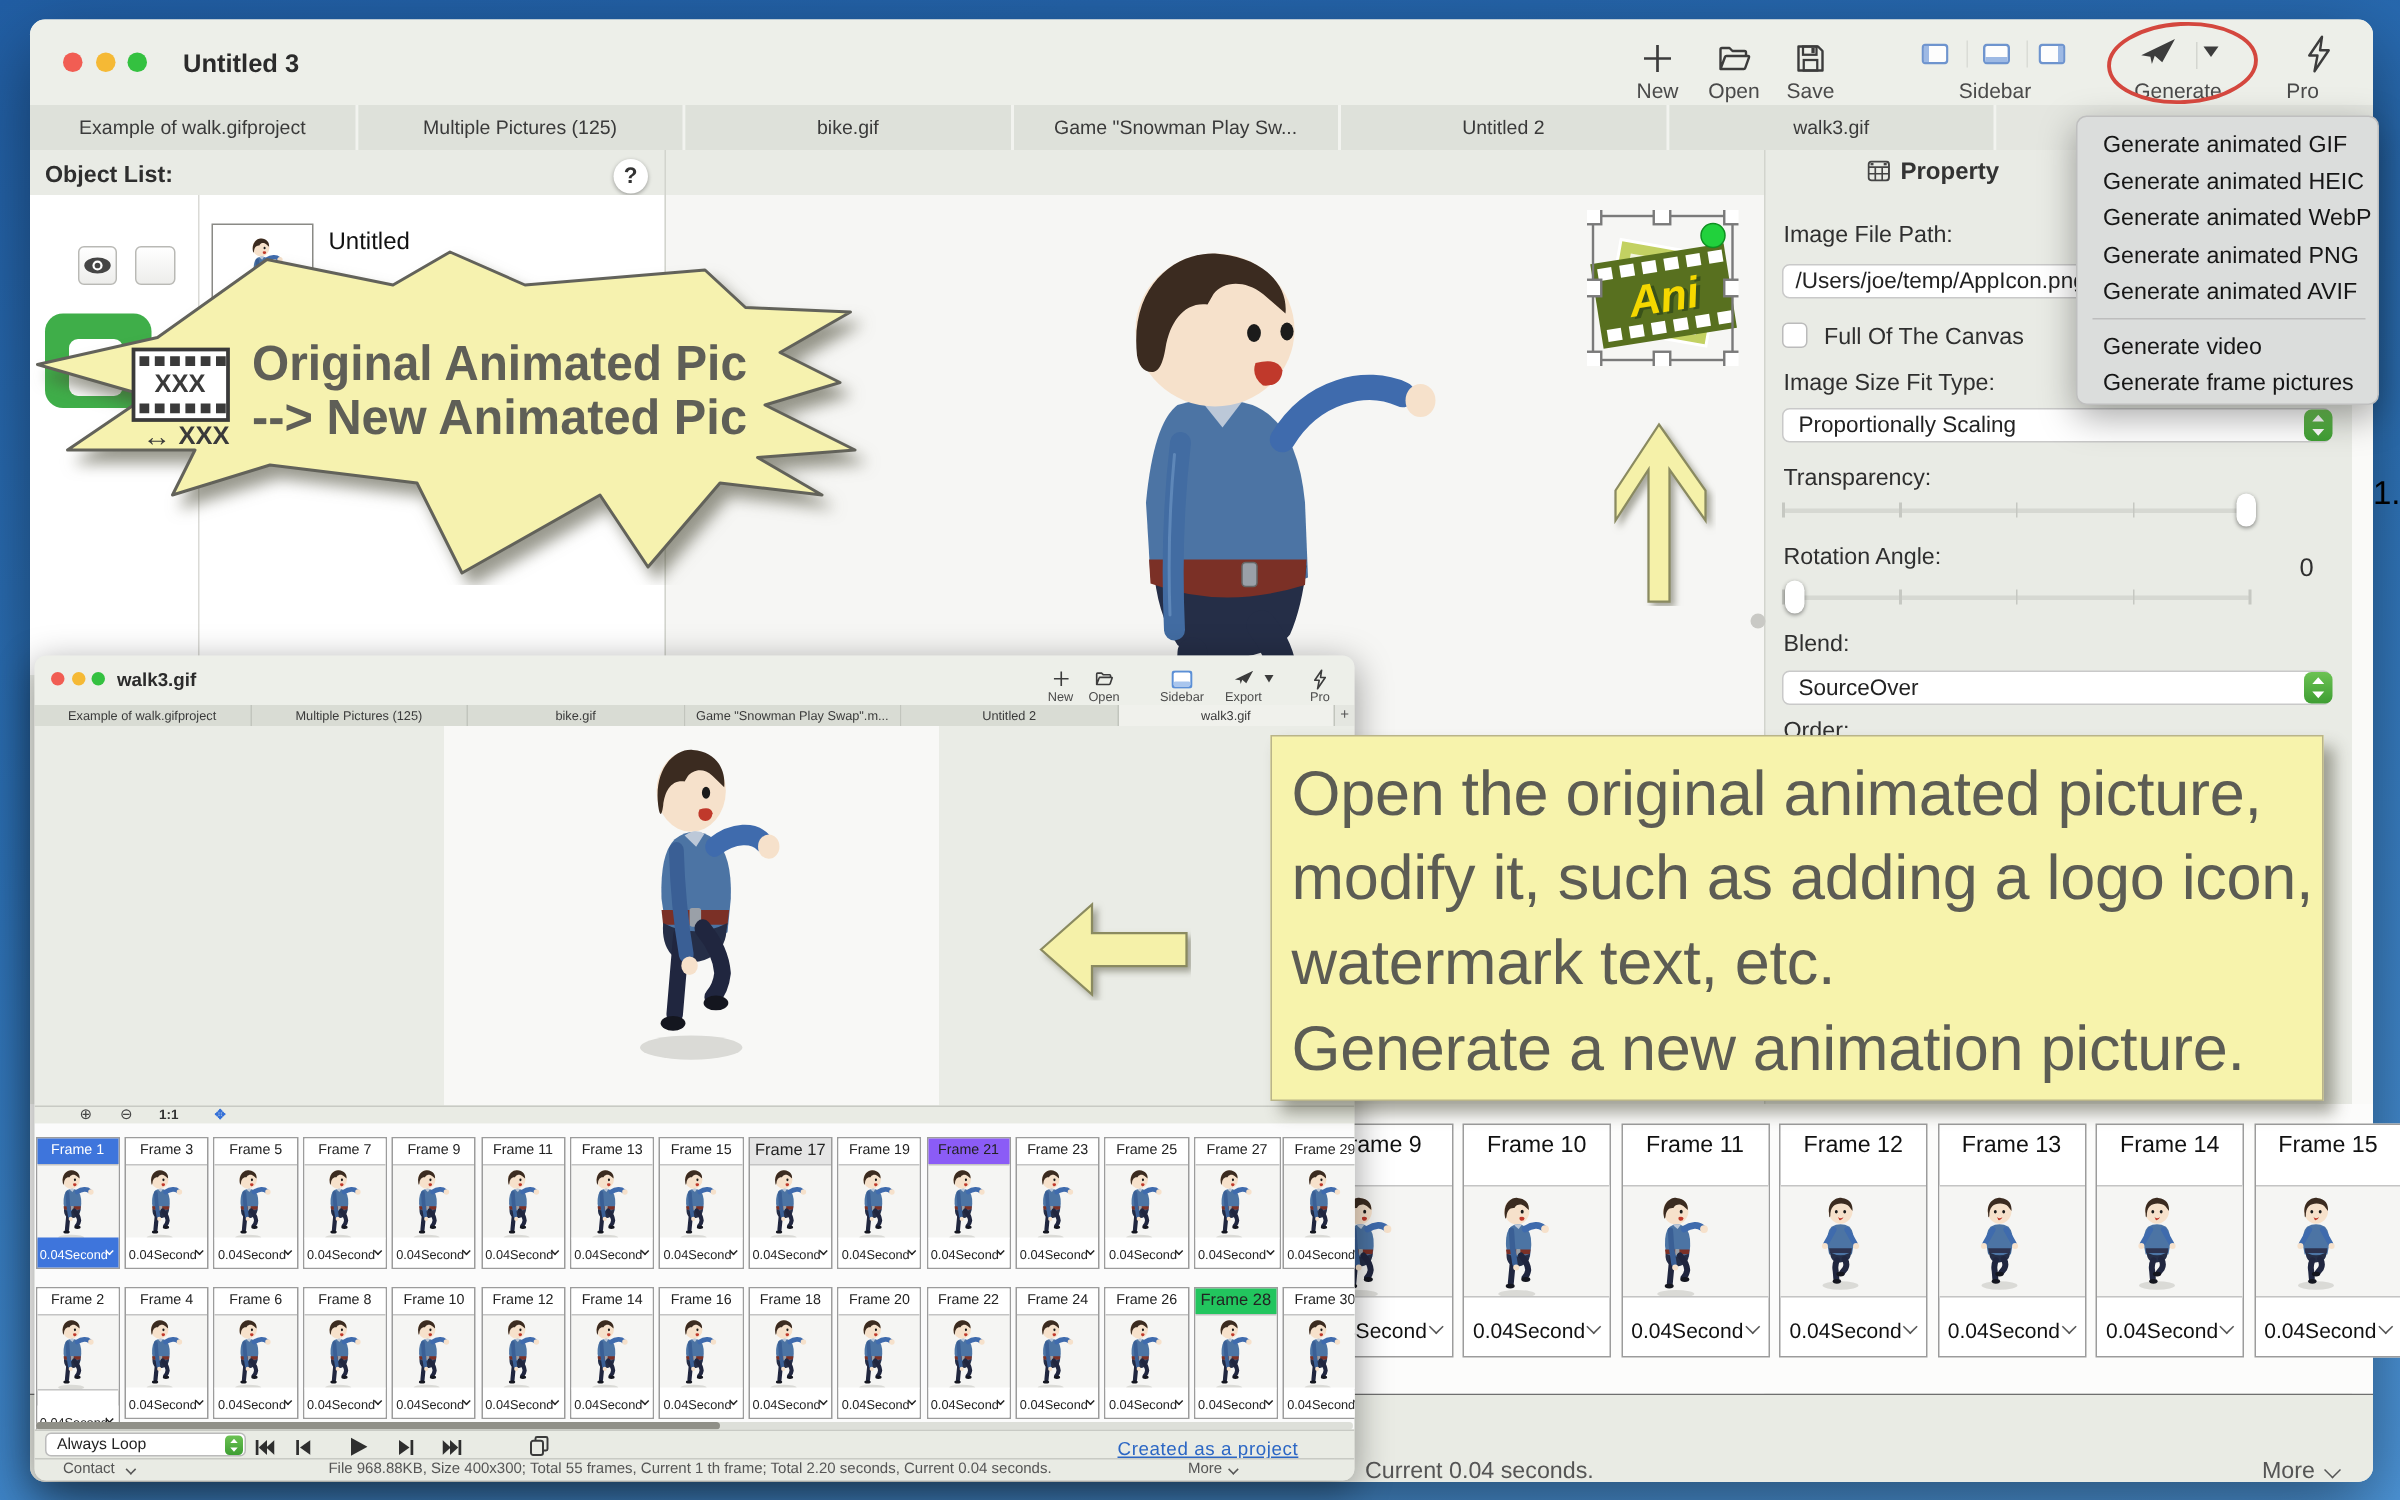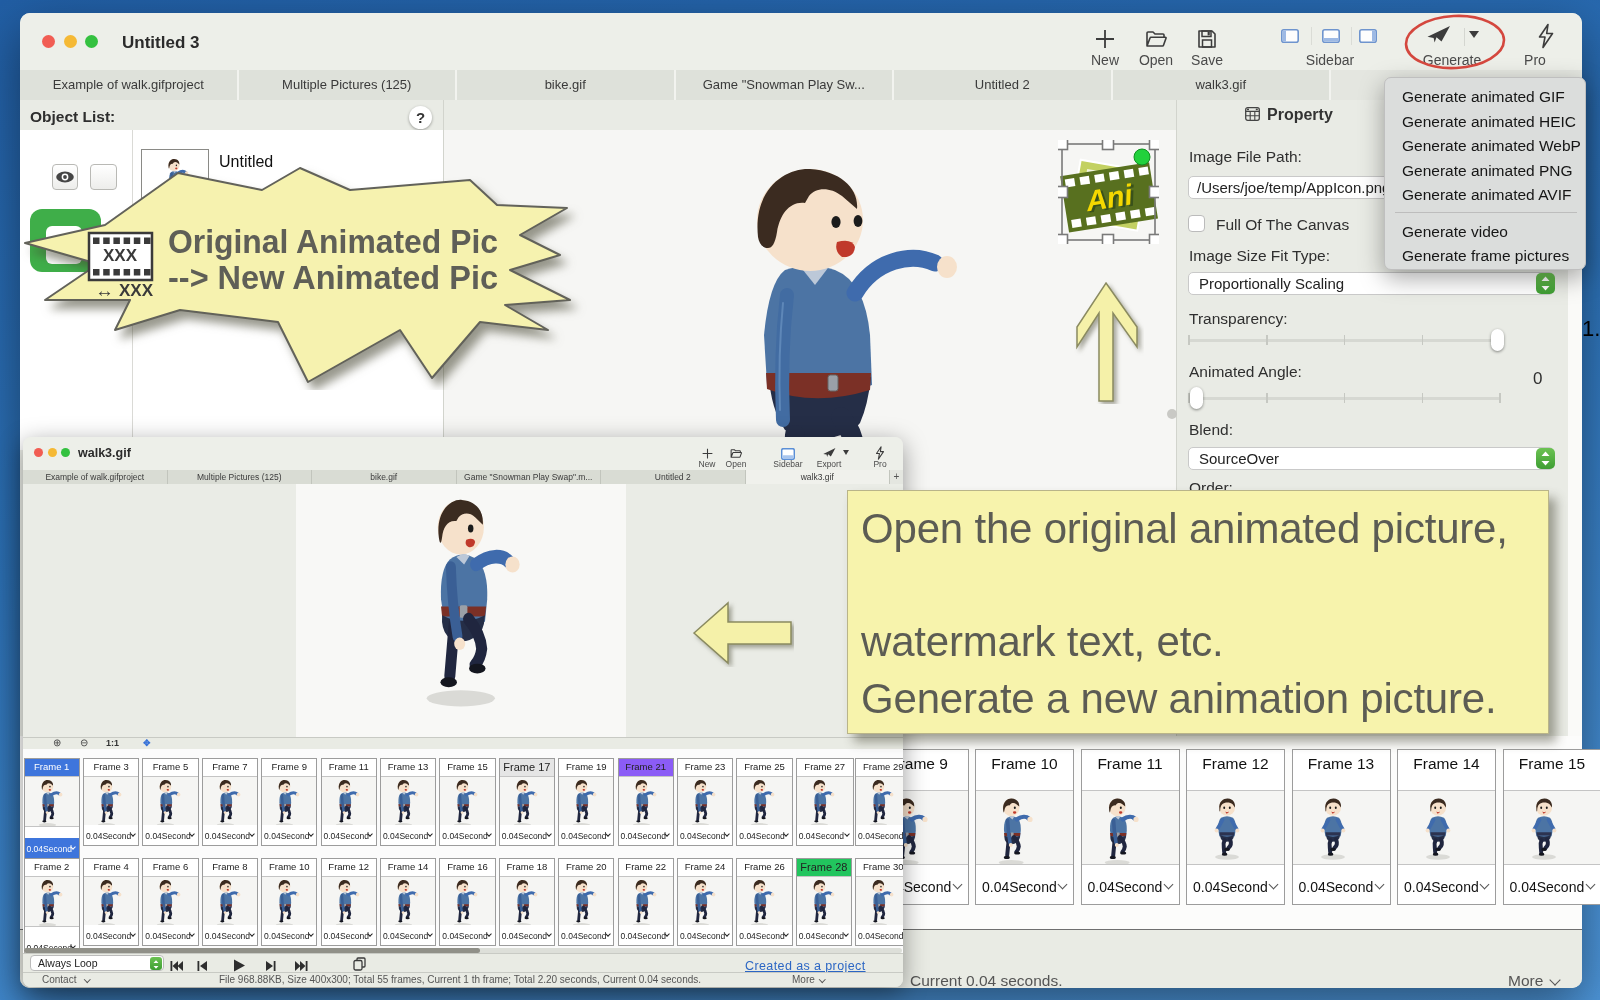--- a/index.html
+++ b/index.html
@@ -224,21 +224,21 @@
       </svg></div>
 <div class="abs" style="left:1169px;top:297px;font-size:15.5px;color:#2f2f2f">Transparency:</div>
 <div class="abs" style="left:1169px;top:325.5px;width:311px;height:3px;background:#D6D8D2;border-radius:2px"></div>
 <div class="abs" style="left:1168.2px;top:322px;width:1.5px;height:10px;background:#C6C8C2"></div>
 <div class="abs" style="left:1246.0px;top:322px;width:1.5px;height:10px;background:#C6C8C2"></div>
 <div class="abs" style="left:1323.8px;top:322px;width:1.5px;height:10px;background:#C6C8C2"></div>
 <div class="abs" style="left:1401.5px;top:322px;width:1.5px;height:10px;background:#C6C8C2"></div>
 <div class="abs" style="left:1479.2px;top:322px;width:1.5px;height:10px;background:#C6C8C2"></div>
 <div class="abs" style="left:1470.5px;top:316px;width:13px;height:22px;background:#fff;border-radius:6.5px;box-shadow:0 1px 3px rgba(0,0,0,.45)"></div>
 <div class="abs" style="left:1562px;top:303px;font-size:22px;color:#000000">1.00</div>
-<div class="abs" style="left:1169px;top:350px;font-size:15.5px;color:#2f2f2f">Animated Angle:</div>
+<div class="abs" style="left:1169px;top:350px;font-size:15.5px;color:#2f2f2f">Rotation Angle:</div>
 <div class="abs" style="left:1169px;top:383.5px;width:311px;height:3px;background:#D6D8D2;border-radius:2px"></div>
 <div class="abs" style="left:1168.2px;top:380px;width:1.5px;height:10px;background:#C6C8C2"></div>
 <div class="abs" style="left:1246.0px;top:380px;width:1.5px;height:10px;background:#C6C8C2"></div>
 <div class="abs" style="left:1323.8px;top:380px;width:1.5px;height:10px;background:#C6C8C2"></div>
 <div class="abs" style="left:1401.5px;top:380px;width:1.5px;height:10px;background:#C6C8C2"></div>
 <div class="abs" style="left:1479.2px;top:380px;width:1.5px;height:10px;background:#C6C8C2"></div>
 <div class="abs" style="left:1169.5px;top:374px;width:13px;height:22px;background:#fff;border-radius:6.5px;box-shadow:0 1px 3px rgba(0,0,0,.45)"></div>
 <div class="abs" style="left:1513px;top:356px;font-size:17px;color:#2f2f2f">0</div>
 <div class="abs" style="left:1169px;top:408px;font-size:15.5px;color:#2f2f2f">Blend:</div>
 <div class="field" style="left:1168px;top:434px;width:366px;height:23px;line-height:21px;padding-left:10px">SourceOver</div>
@@ -303,20 +303,21 @@
       <div class="ft" style="height:39px;font-size:14px;color:#111;padding:14px 0 0 6px">0.04Second</div>
       <div class="chev" style="right:7px;bottom:16px;width:7px;height:7px"></div>
     </div>
 <div class="abs" style="left:0;top:916px;width:1562px;height:59px;background:#E9EBE4;border-top:1.5px solid #6f6f6f;border-radius:0 0 10px 10px"></div>
 <div class="abs" style="left:890px;top:959px;font-size:15.5px;color:#555">Current 0.04 seconds.</div>
 <div class="abs" style="left:1488px;top:959px;font-size:15.5px;color:#555">More</div>
 <div class="chev" style="left:1531px;top:963px;width:8px;height:8px;border-color:#555"></div>
 </div>
 <div class="ybox">
 <div style="top:14px">Open the original animated picture,</div>
+<div style="top:70px">modify it, such as adding a logo icon,</div>
 <div style="top:127px">watermark text, etc.</div>
 <div style="top:184px">Generate a new animation picture.</div>
 </div>
 <div class="abs" style="left:0px;top:150px;width:600px;height:240px;z-index:20"><svg width="600" height="240" viewBox="0 0 600 240">
       <g style="filter:drop-shadow(6px 8px 5px rgba(70,70,50,.55))">
         <polygon points="25,93 105,75 178,23 262,40 300,18 350,40 470,30 497,55 567,58 520,85 560,105 510,120 570,150 505,155 548,180 480,172 432,228 400,180 308,232 278,172 180,160 115,180 130,150 45,150 98,114" fill="#F6F2AF" stroke="#62625A" stroke-width="2" stroke-linejoin="round"></polygon>
       </g>
       <g transform="translate(89,83)">
         <rect x="0" y="0" width="63" height="47" fill="#fff" stroke="#3a3a3a" stroke-width="2.5"></rect>
         <rect x="4.0" y="4.5" width="6.5" height="6.5" fill="#3a3a3a"></rect>
@@ -393,21 +394,21 @@
       </svg></div>
 <div class="abs" style="left:668px;top:163px;width:103px;height:67px"><svg width="103" height="67" viewBox="0 0 103 67">
         <path d="M3 33 L37 3 L37 22 L100 22 L100 44 L37 44 L37 63 Z" fill="#F5F1A9" stroke="#8A8A60" stroke-width="1.5" style="filter:drop-shadow(3px 3px 2px rgba(90,90,70,.5))"></path>
       </svg></div>
 <div class="abs" style="left:0;top:300px;width:880px;height:12px;background:#E9EBE4;border-top:1px solid #C8CAC4"></div>
 <div class="abs" style="left:30px;top:300px;font-size:10px;color:#444">⊕</div>
 <div class="abs" style="left:57px;top:300px;font-size:10px;color:#444">⊖</div>
 <div class="abs" style="left:83px;top:301px;font-size:9px;font-weight:bold;color:#333">1:1</div>
 <div class="abs" style="left:120px;top:301px;font-size:9px;font-weight:bold;color:#3671D8">✥</div>
 <div class="abs" style="left:0;top:312px;width:880px;height:204px;background:#FBFBFB"></div>
-<div class="fcell" style="left:0.5px;top:321px;width:56.4px;height:101px">
+<div class="fcell" style="left:0.5px;top:321px;width:56.4px;height:88px">
       <div class="hd" style="height:17px;font-size:9.5px;color:#fff;background:#3E75DC;line-height:16px">Frame 1</div>
       <div class="th" style="top:17px;height:51px"><svg width="54" height="49" viewBox="0 0 54 49">
           <use href="#manside" transform="translate(9,2) scale(0.28)"></use>
         </svg></div>
       <div class="ft" style="height:20px;font-size:8.5px;color:#fff;background:#3E75DC;padding:6px 0 0 2px">0.04Second</div>
       <div class="chev" style="right:3.5px;bottom:9px;width:4px;height:4px;border-color:#fff"></div>
     </div>
 <div class="fcell" style="left:59.9px;top:321px;width:56.4px;height:88px">
       <div class="hd" style="height:17px;font-size:9.5px;color:#222;background:#fff;line-height:16px">Frame 3</div>
       <div class="th" style="top:17px;height:51px"><svg width="54" height="49" viewBox="0 0 54 49">

